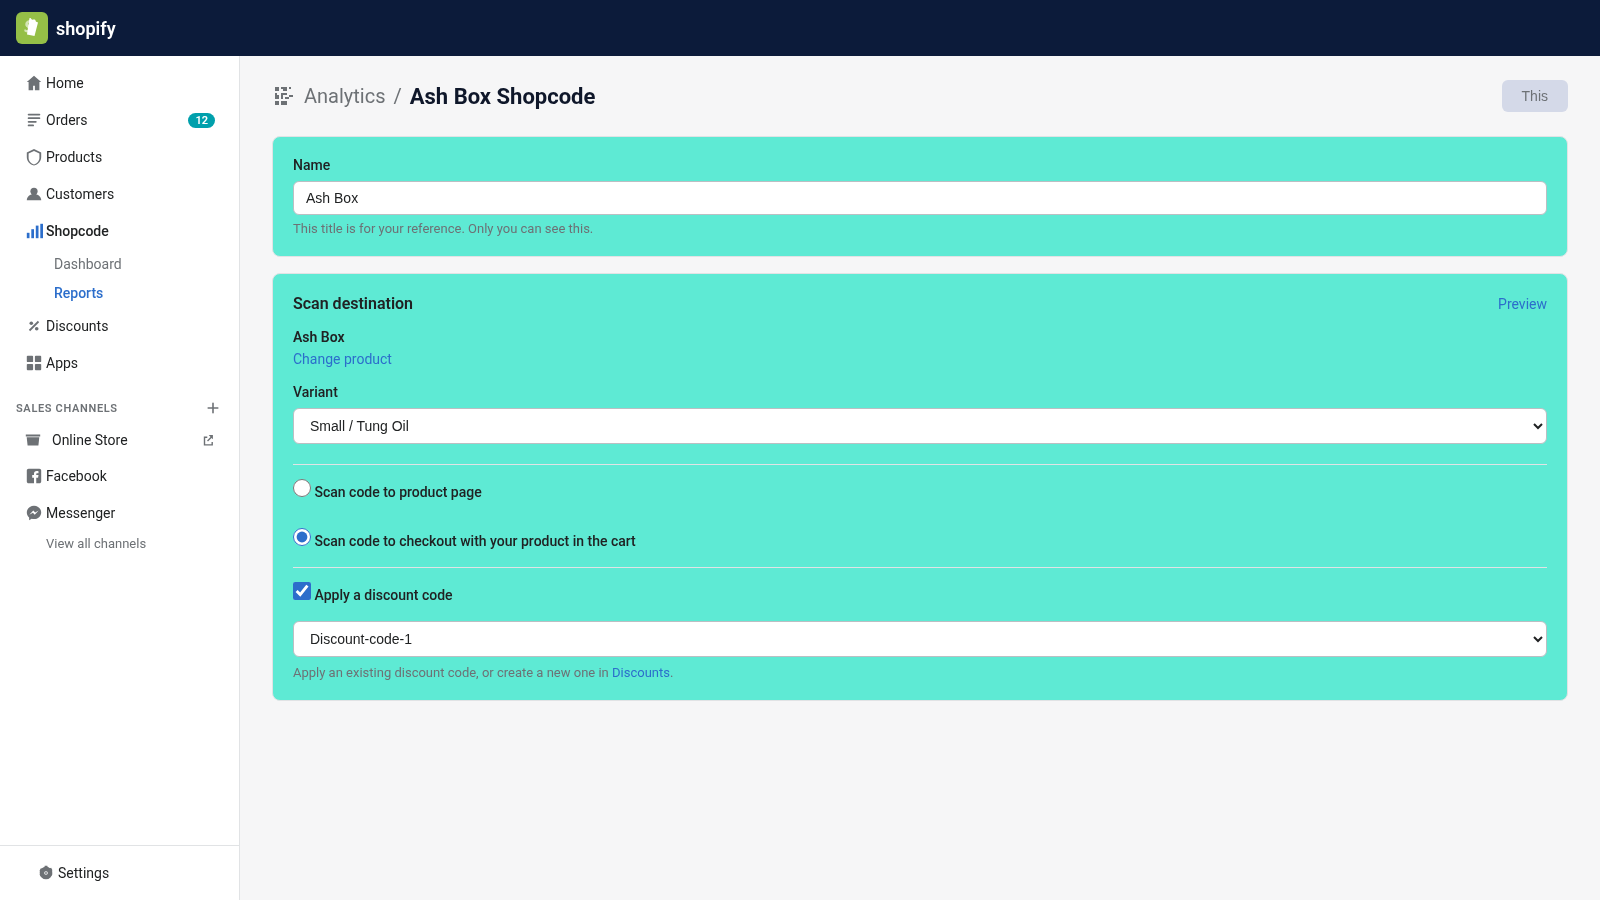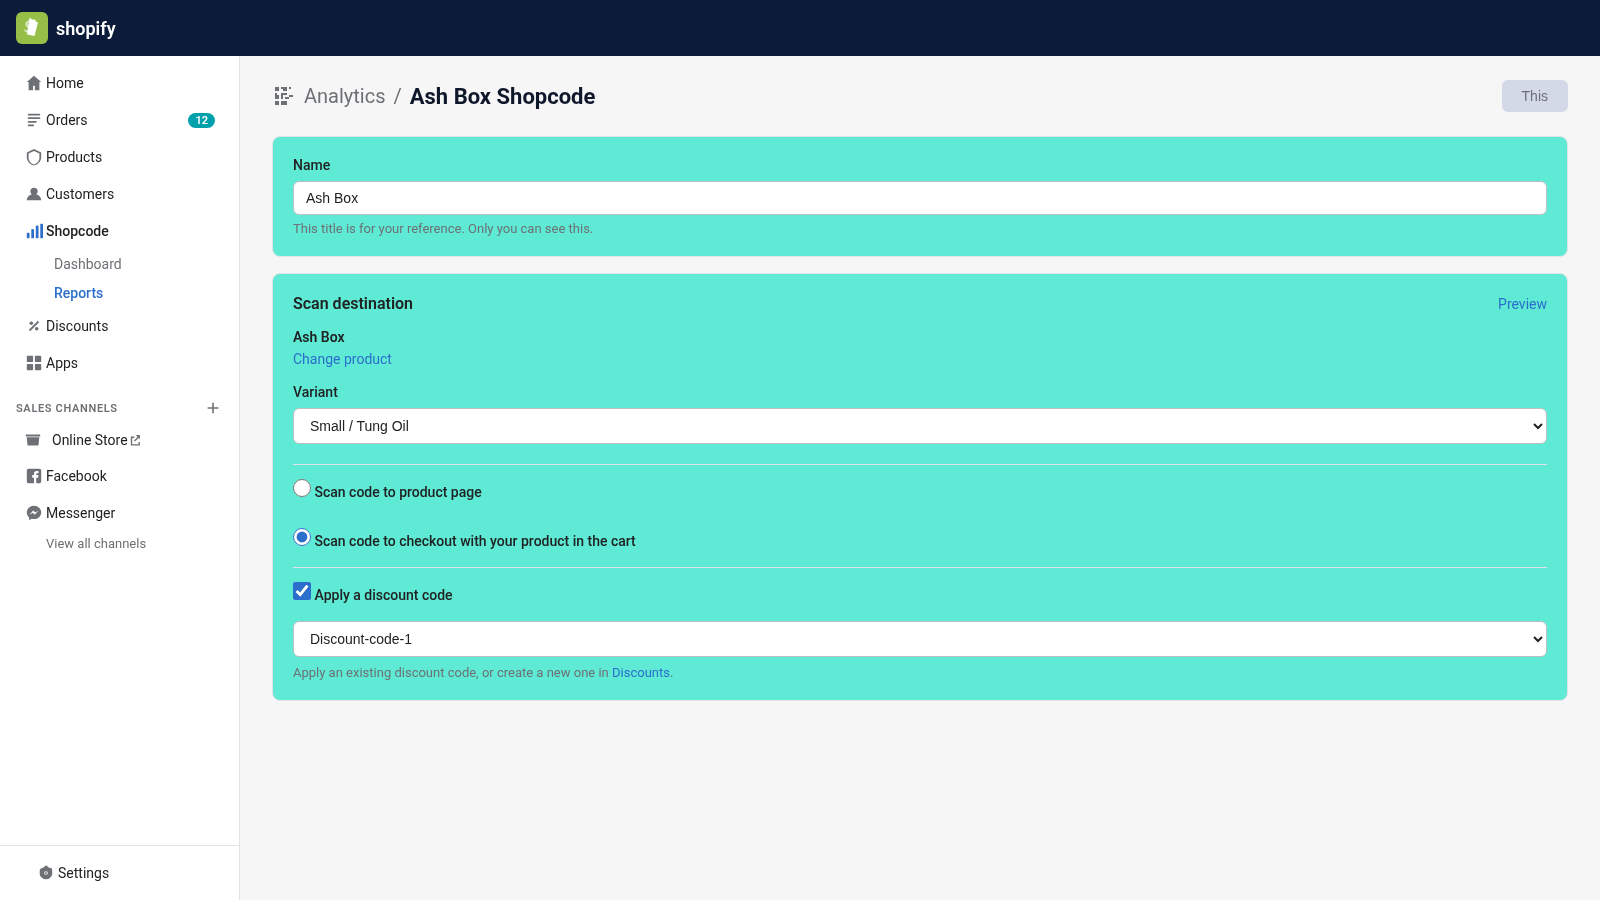--- a/index.html
+++ b/index.html
@@ -111,20 +111,21 @@
     }
 
     .sidebar-footer {
       padding: 8px 12px;
       border-top: 1px solid #e1e3e5;
     }
 
     .online-store-item {
       display: flex;
       align-items: center;
+      justify-content: space-between;
       padding: 8px 16px;
       margin: 1px 8px;
       border-radius: 6px;
       cursor: pointer;
     }
     .online-store-left {
       display: flex;
       align-items: center;
       gap: 10px;
       font-size: 14px;

